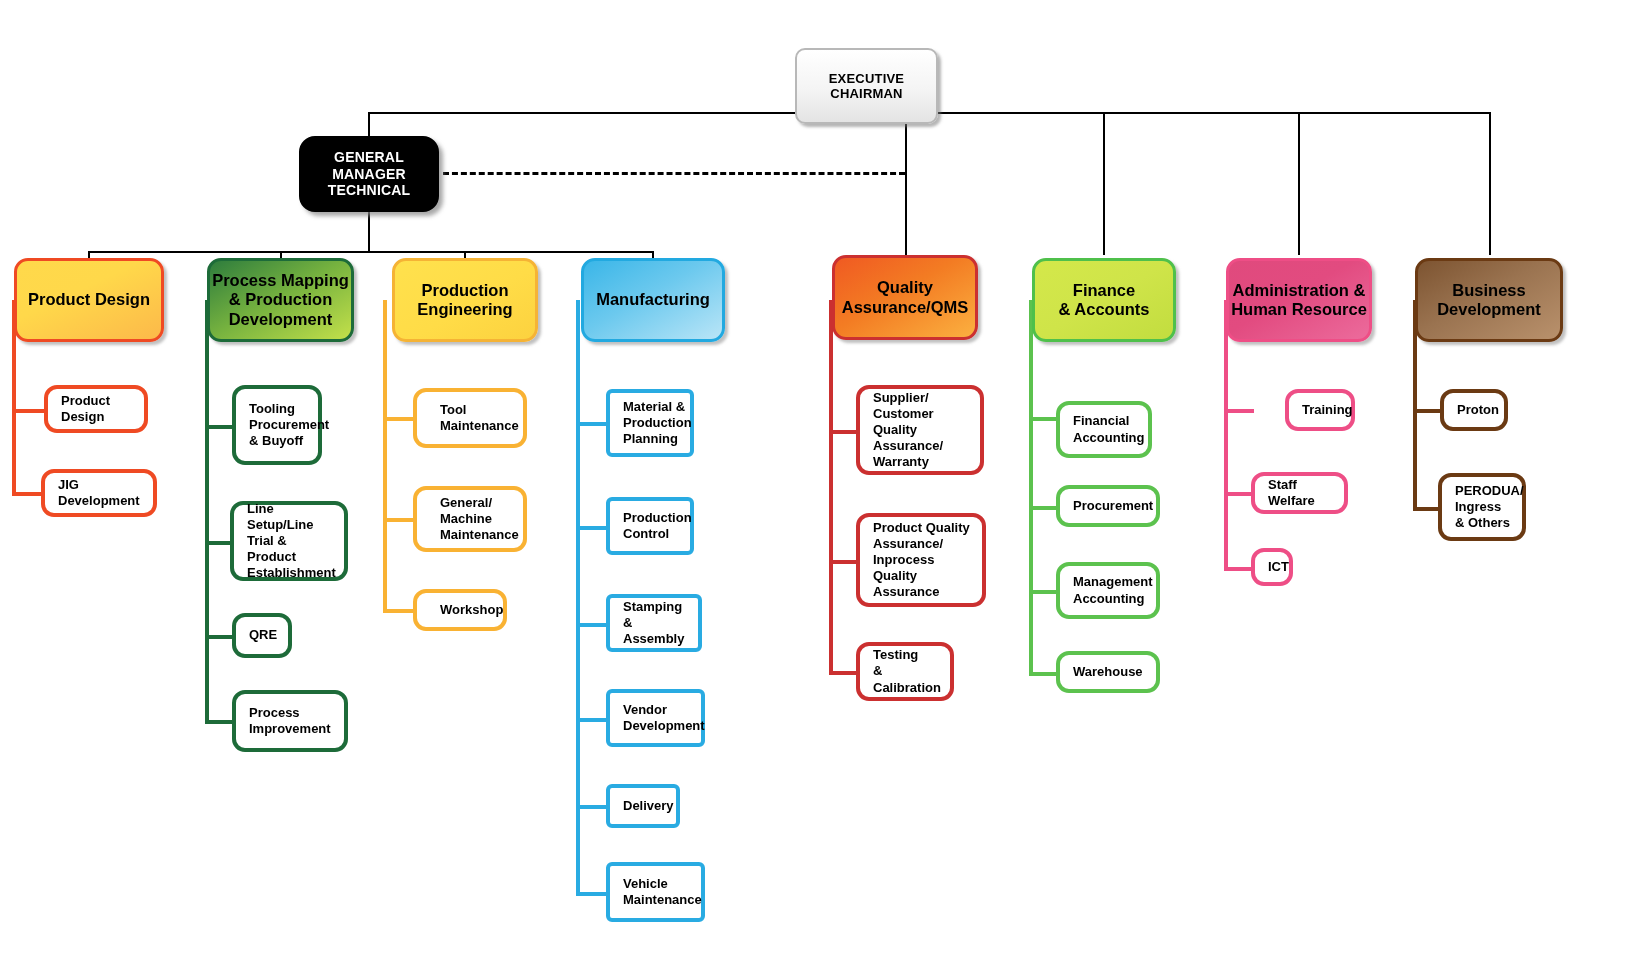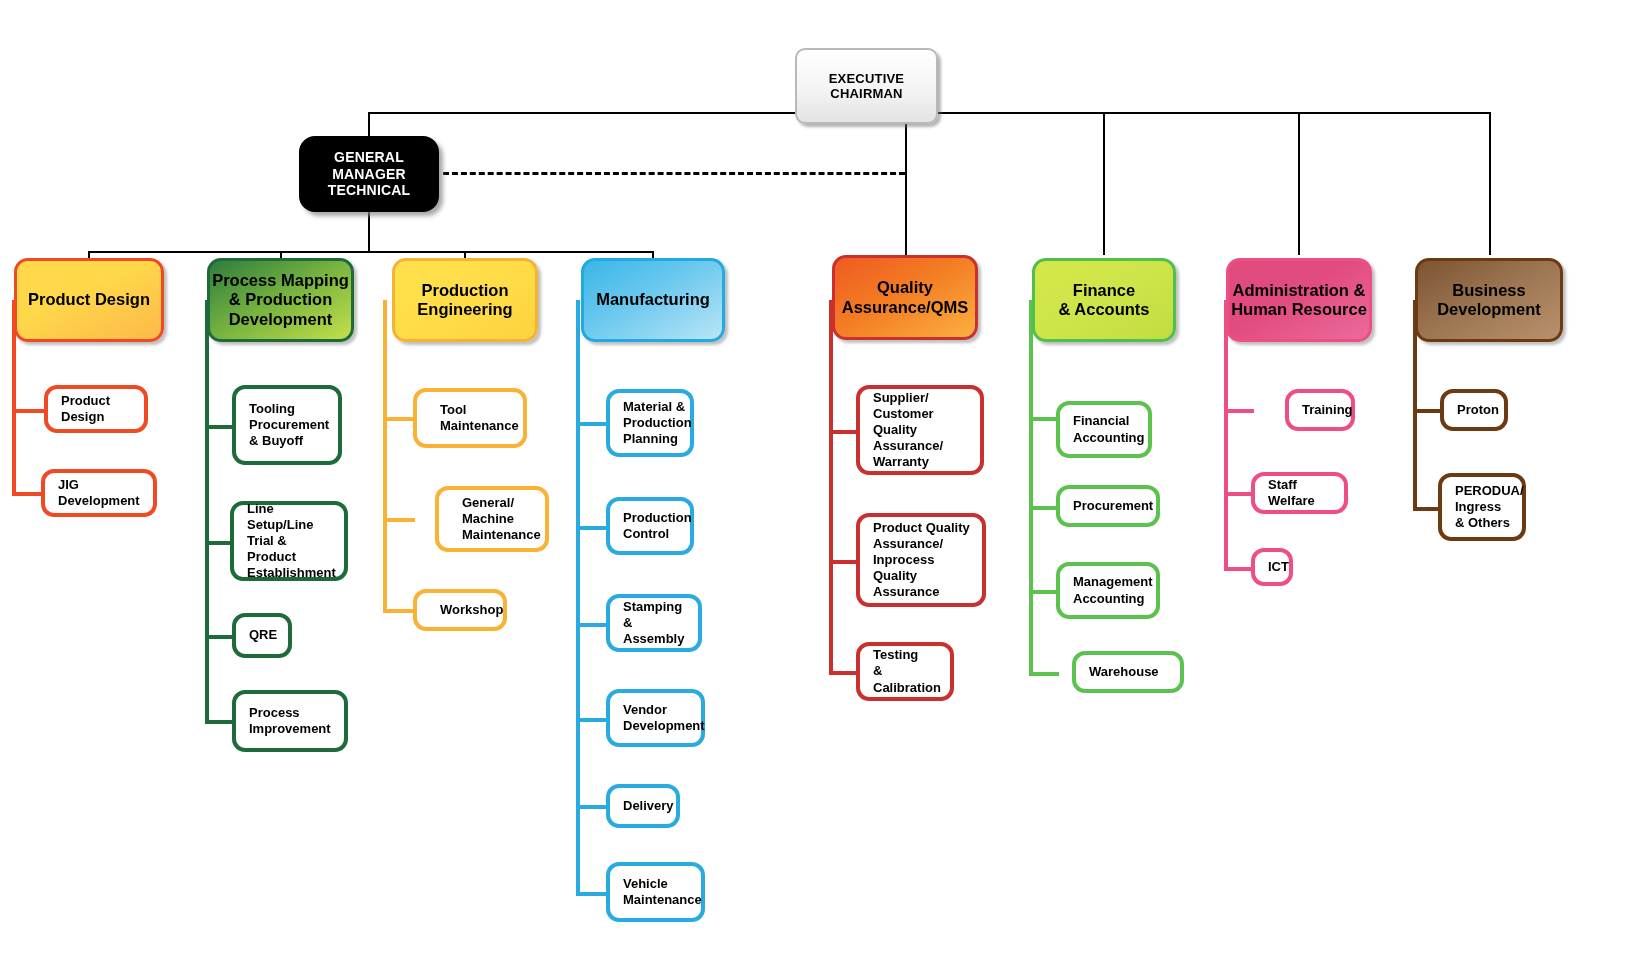--- a/index.html
+++ b/index.html
@@ -98,21 +98,21 @@
     font-size: 13px;
     justify-content: flex-start;
     text-align: left;
     padding-left: 13px;
     padding-right: 6px;
     line-height: 1.24;
   }
   .c-orange { border-color: #ef4a23; }
   .c-green  { border-color: #1d6b39; }
   .c-yellow { border-color: #f9b233; padding-left: 23px; }
-  .c-blue   { border-color: #29ABE2; }
+  .c-blue   { border-color: #29ABE2; border-radius: 6px; }
   .c-red    { border-color: #cb3030; }
   .c-lgreen { border-color: #5cc24e; }
   .c-pink   { border-color: #ee4e86; }
   .c-brown  { border-color: #6b3a13; }
 
   
   .ln { position: absolute; z-index: 1; }
   .lh { height: 0; border-top-width: 2px; border-top-style: solid; }
   .lv { width: 0; border-left-width: 2px; border-left-style: solid; }
   .k-black { border-color: #000000; }
@@ -241,21 +241,21 @@
 Development</span>
   </div>
 
   <div class="node leaf c-orange" style="left:44px; top:385px; width:104px; height:48px;">
     <span class="lbl">Product Design</span>
   </div>
   <div class="node leaf c-orange" style="left:41px; top:469px; width:116px; height:48px;">
     <span class="lbl">JIG Development</span>
   </div>
 
-  <div class="node leaf c-green" style="left:232px; top:385px; width:110px; height:80px;">
+  <div class="node leaf c-green" style="left:232px; top:385px; width:90px; height:80px;">
     <span class="lbl">Tooling
 Procurement
 &amp; Buyoff</span>
   </div>
   <div class="node leaf c-green" style="left:230px; top:501px; width:118px; height:80px;">
     <span class="lbl">Line Setup/Line
 Trial &amp; Product
 Establishment</span>
   </div>
   <div class="node leaf c-green" style="left:232px; top:613px; width:60px; height:45px;">
@@ -263,21 +263,21 @@
   </div>
   <div class="node leaf c-green" style="left:232px; top:690px; width:116px; height:62px;">
     <span class="lbl">Process
 Improvement</span>
   </div>
 
   <div class="node leaf c-yellow" style="left:413px; top:388px; width:114px; height:60px;">
     <span class="lbl">Tool
 Maintenance</span>
   </div>
-  <div class="node leaf c-yellow" style="left:413px; top:486px; width:114px; height:66px;margin-left:22px;">
+  <div class="node leaf c-yellow" style="left:413px; top:486px; width:114px; height:66px;">
     <span class="lbl">General/
 Machine
 Maintenance</span>
   </div>
   <div class="node leaf c-yellow" style="left:413px; top:589px; width:94px; height:42px;">
     <span class="lbl">Workshop</span>
   </div>
 
   <div class="node leaf c-blue" style="left:606px; top:389px; width:88px; height:68px;">
     <span class="lbl">Material &amp;
@@ -325,21 +325,21 @@
     <span class="lbl">Financial
 Accounting</span>
   </div>
   <div class="node leaf c-lgreen" style="left:1056px; top:485px; width:104px; height:42px;">
     <span class="lbl">Procurement</span>
   </div>
   <div class="node leaf c-lgreen" style="left:1056px; top:562px; width:104px; height:57px;">
     <span class="lbl">Management
 Accounting</span>
   </div>
-  <div class="node leaf c-lgreen" style="left:1056px; top:651px; width:112px; height:42px;margin-left:16px;">
+  <div class="node leaf c-lgreen" style="left:1056px; top:651px; width:104px; height:42px;">
     <span class="lbl">Warehouse</span>
   </div>
 
   <div class="node leaf c-pink" style="left:1285px; top:389px; width:70px; height:42px;">
     <span class="lbl">Training</span>
   </div>
   <div class="node leaf c-pink" style="left:1251px; top:472px; width:97px; height:42px;">
     <span class="lbl">Staff Welfare</span>
   </div>
   <div class="node leaf c-pink" style="left:1251px; top:548px; width:42px; height:38px;">

